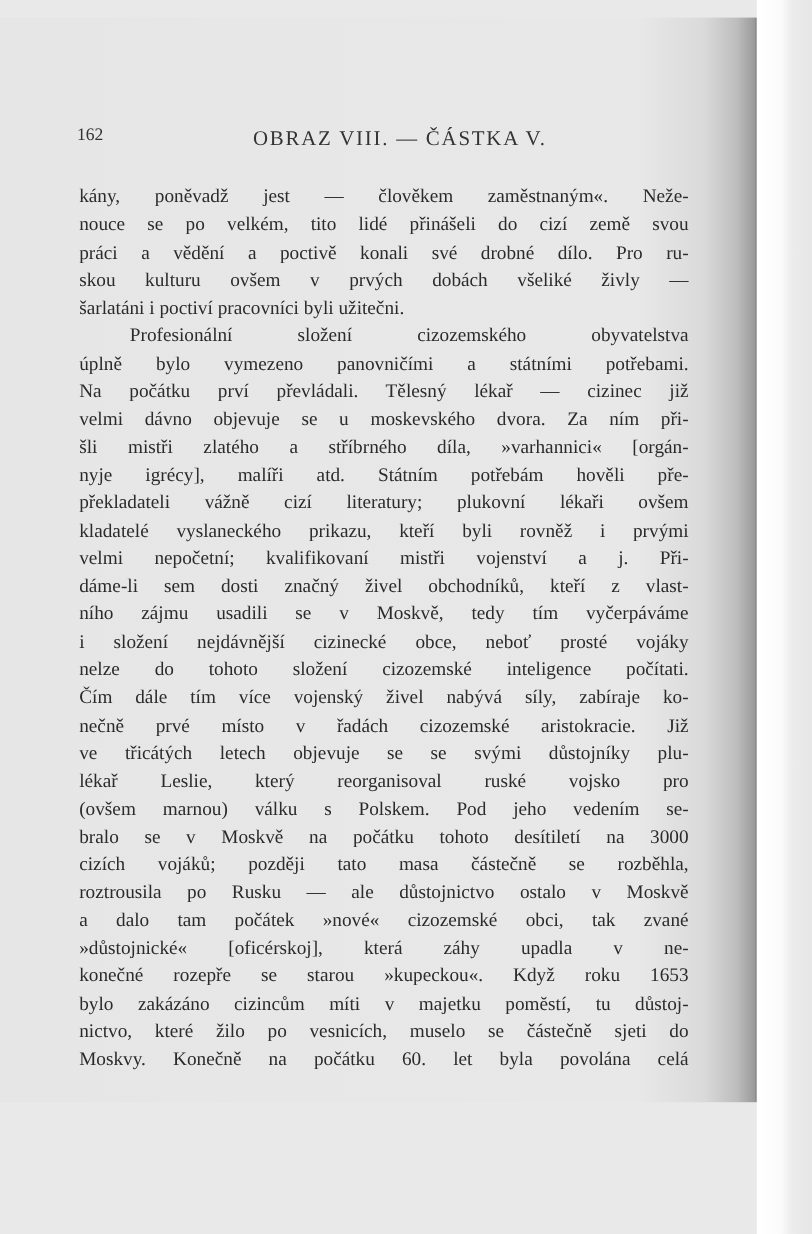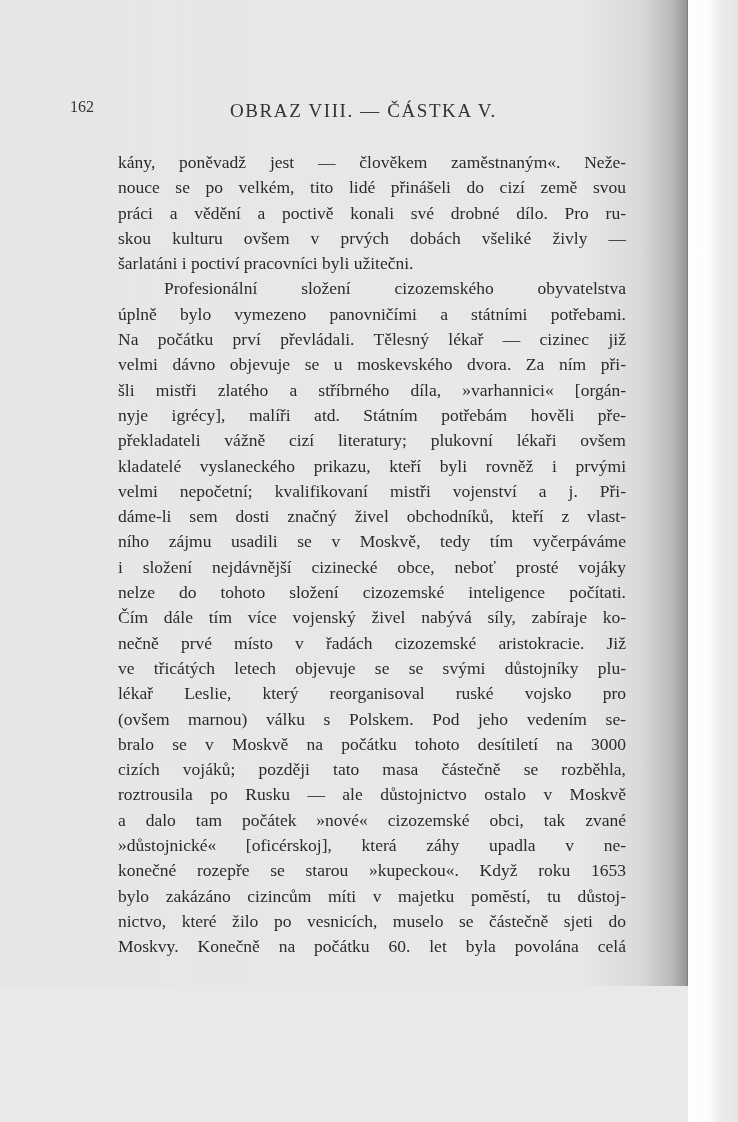--- a/index.html
+++ b/index.html
@@ -11,21 +11,21 @@
       height: 1122px;
       position: relative;
       overflow: hidden;
       background: #e9e9e9;
       font-family: "Liberation Serif", "DejaVu Serif", serif;
       color: #2a2a2a;
     }
     .page {
       position: absolute;
       left: 0;
-      top: 0;
+      top: 16px;
       width: 688px;
       height: 986px;
       background: linear-gradient(to right,
         #e6e6e6 0px,
         #e8e8e8 580px,
         #dadada 640px,
         #bdbdbd 670px,
         #9a9a9a 686px,
         #7a7a7a 688px);
     }
@@ -66,21 +66,20 @@
       width: 554px;
     }
     .line {
       height: 25.3px;
       line-height: 25.3px;
       font-size: 17.5px;
       white-space: nowrap;
       text-align: justify;
       text-align-last: justify;
       color: #2b2b2b;
-      margin-left: 46px;
     }
     .line.last {
       text-align-last: left;
       font-family: Liberation Serif, serif;
     }
     .line.indent {
       padding-left: 46px;
     }
   </style>
 </head>

